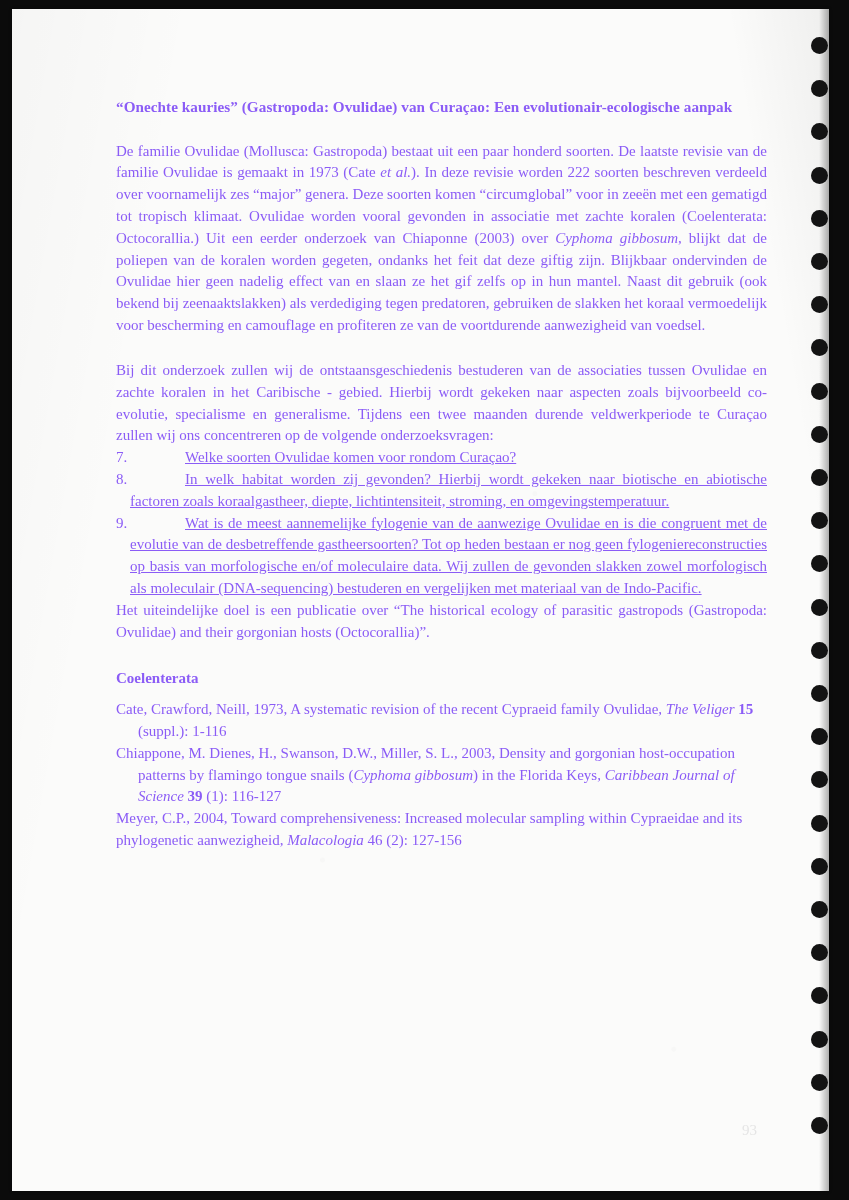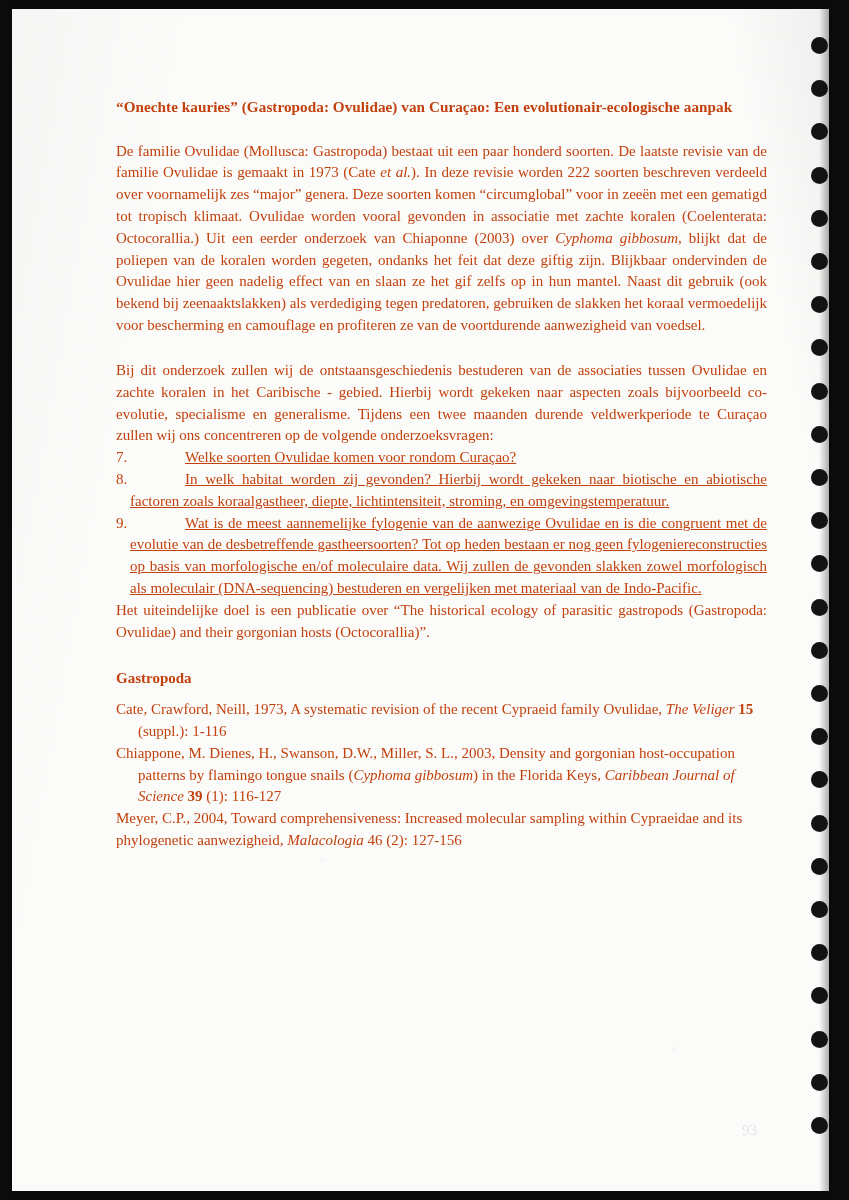--- a/index.html
+++ b/index.html
@@ -70,21 +70,21 @@
     background: #131313;
     box-shadow: 0 1px 1px rgba(255,255,255,0.25);
   }
 
   
   #content {
     position: absolute;
     left: 116px;
     top: 96px;
     width: 651px;
-    color: #c2410c;
+    color: #8b5cf6;
   }
   .doc-title {
     font-size: 15.2px;
     font-weight: bold;
     line-height: 1.42;
     margin: 0 0 0 0;
     letter-spacing: 0.05px;
   }
   .author {
     font-size: 15px;
@@ -226,21 +226,21 @@
 
       <div class="qitem">
         <span class="qnum">9.</span>
         <span class="qtext">Wat is de meest aannemelijke fylogenie van de aanwezige Ovulidae en is die congruent met de evolutie van de desbetreffende gastheersoorten? Tot op heden bestaan er nog geen fylogeniereconstructies op basis van morfologische en/of moleculaire data. Wij zullen de gevonden slakken zowel morfologisch als moleculair (DNA-sequencing) bestuderen en vergelijken met materiaal van de Indo-Pacific.</span>
       </div>
 
     </div>
 
     <p class="closing-par">Het uiteindelijke doel is een publicatie over “The historical ecology of parasitic gastropods (Gastropoda: Ovulidae) and their gorgonian hosts (Octocorallia)”.</p>
 
-    <h2 class="ref-heading">Gastropoda</h2>
+    <h2 class="ref-heading">Coelenterata</h2>
 
     <div class="ref-list">
 
       <div class="ref-item"><span>Cate, Crawford, Neill, 1973, A systematic revision of the recent Cypraeid family Ovulidae, </span><span class="ital">The Veliger</span><span> </span><span class="bld">15</span><span> (suppl.): 1-116</span></div>
 
       <div class="ref-item"><span>Chiappone, M. Dienes, H., Swanson, D.W., Miller, S. L., 2003, Density and gorgonian host-occupation patterns by flamingo tongue snails (</span><span class="ital">Cyphoma gibbosum</span><span>) in the Florida Keys, </span><span class="ital">Caribbean Journal of Science</span><span> </span><span class="bld">39</span><span> (1): 116-127</span></div>
 
 
       <div class="ref-item no-hang"><span>Meyer, C.P., 2004, Toward comprehensiveness: Increased molecular sampling within Cypraeidae and its phylogenetic aanwezigheid, </span><span class="ital">Malacologia</span><span> </span><span>46 (2): 127-156</span></div>
 

